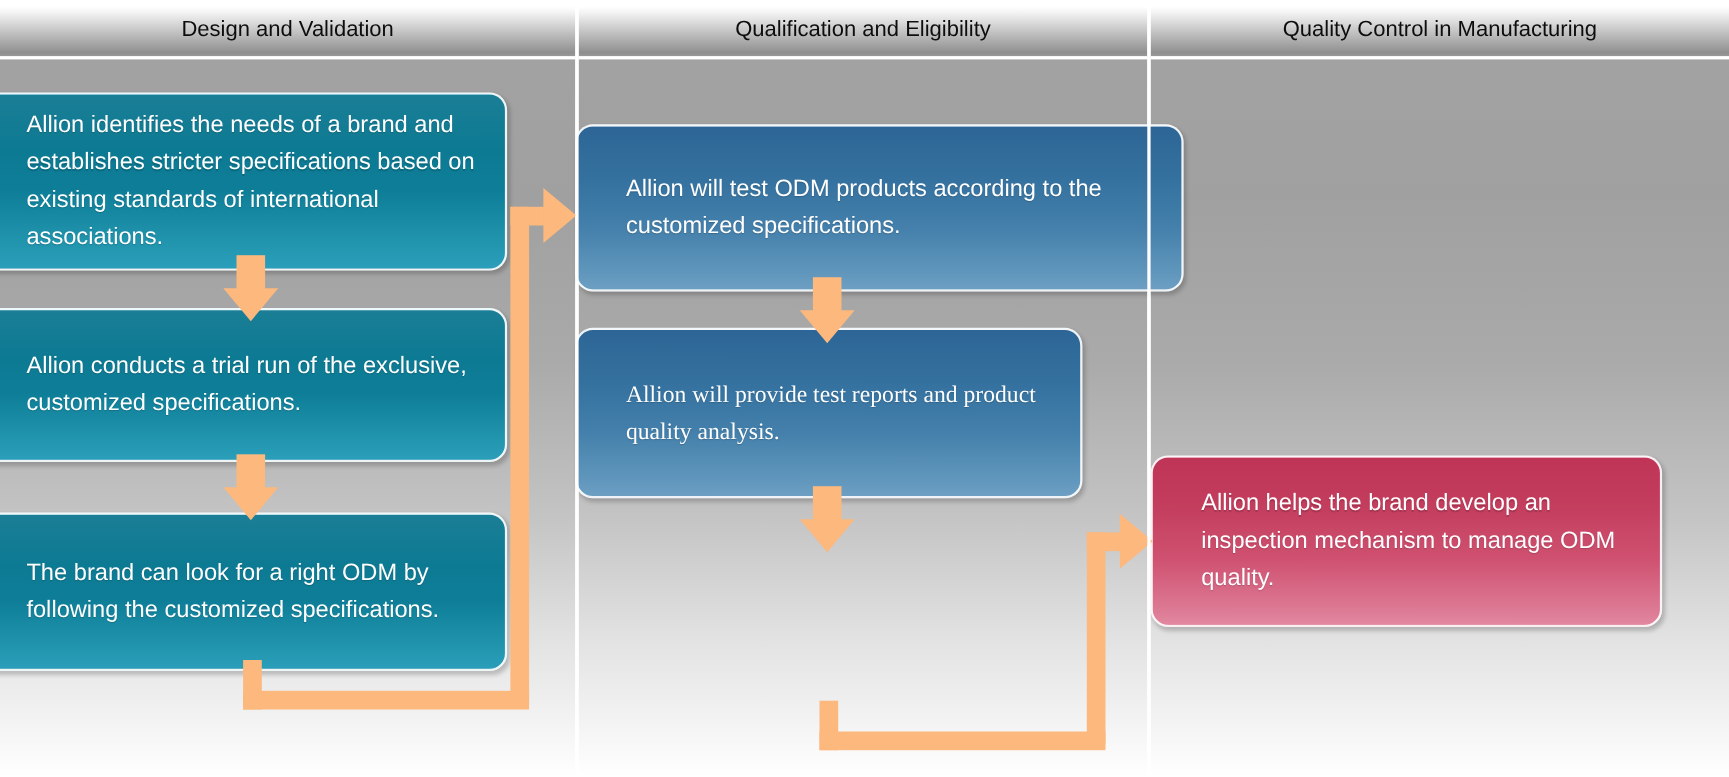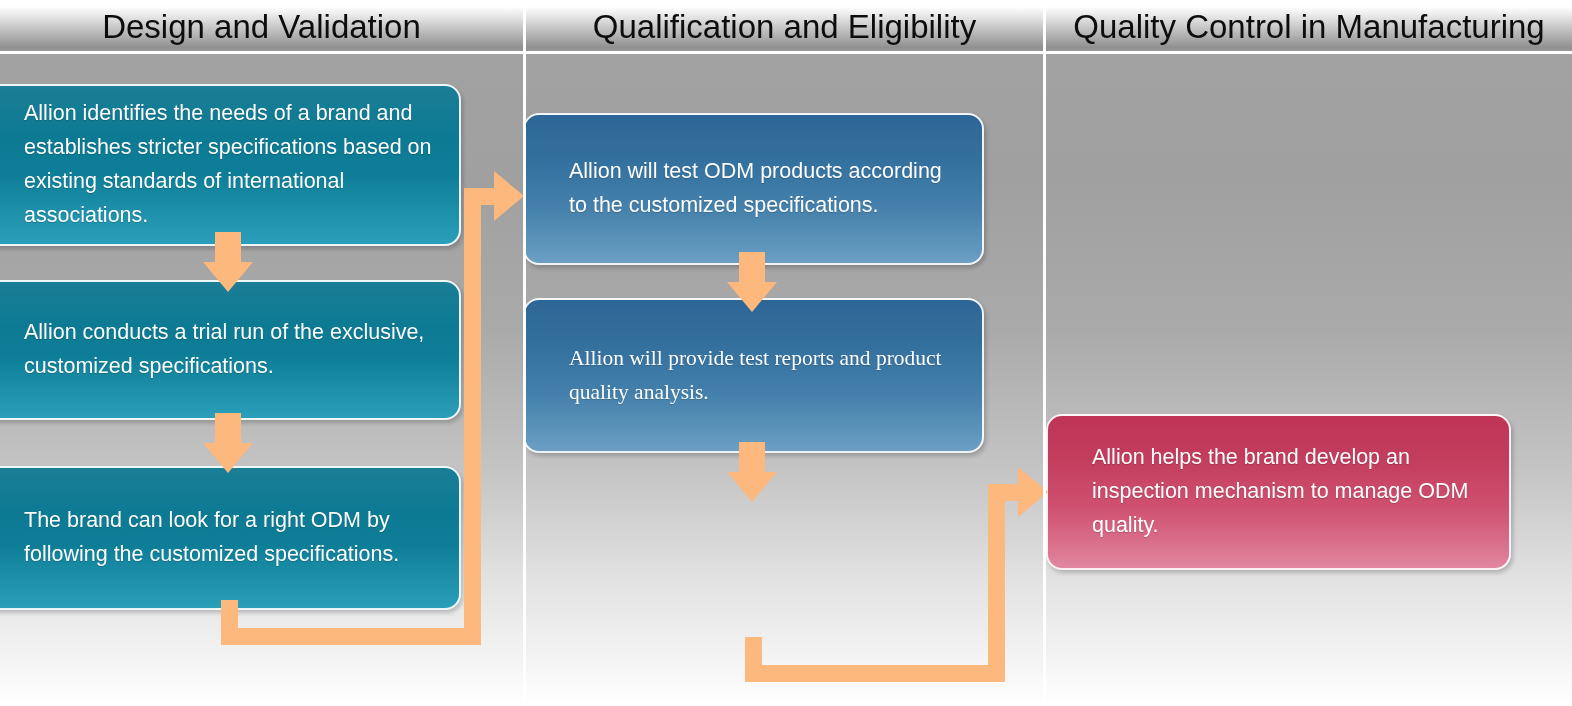--- a/index.html
+++ b/index.html
@@ -50,21 +50,21 @@
     z-index: 5;
   }
 
   
   .col-title {
     position: absolute;
     top: 0;
     height: 54px;
     line-height: 54px;
     text-align: center;
-    font-size: 33px;
+    font-size: 20px;
     color: #0d0d0d;
     z-index: 7;
     white-space: nowrap;
   }
 
   
   .pbox {
     position: absolute;
     border-radius: 16px;
     box-sizing: border-box;
@@ -145,21 +145,21 @@
   </div>
 
   <div class="pbox teal" style="left:-22px; top:280px; width:483px; height:140px;">
     <div class="ptext">Allion conducts a trial run of the exclusive, customized specifications.</div>
   </div>
 
   <div class="pbox teal" style="left:-22px; top:466px; width:483px; height:144px;">
     <div class="ptext">The brand can look for a right ODM by following the customized specifications.</div>
   </div>
 
-  <div class="pbox blue" style="left:523px; top:113px; width:461px; height:152px;">
+  <div class="pbox blue" style="left:523px; top:113px; width:553px; height:152px;">
     <div class="ptext">Allion will test ODM products according to the customized specifications.</div>
   </div>
 
   <div class="pbox blue" style="left:523px; top:298px; width:461px; height:155px;font-family:Liberation Serif, serif;">
     <div class="ptext">Allion will provide test reports and product quality analysis.</div>
   </div>
 
 
   <div class="pbox red" style="left:1046px; top:414px; width:465px; height:156px;">
     <div class="ptext">Allion helps the brand develop an inspection mechanism to manage ODM quality.</div>

